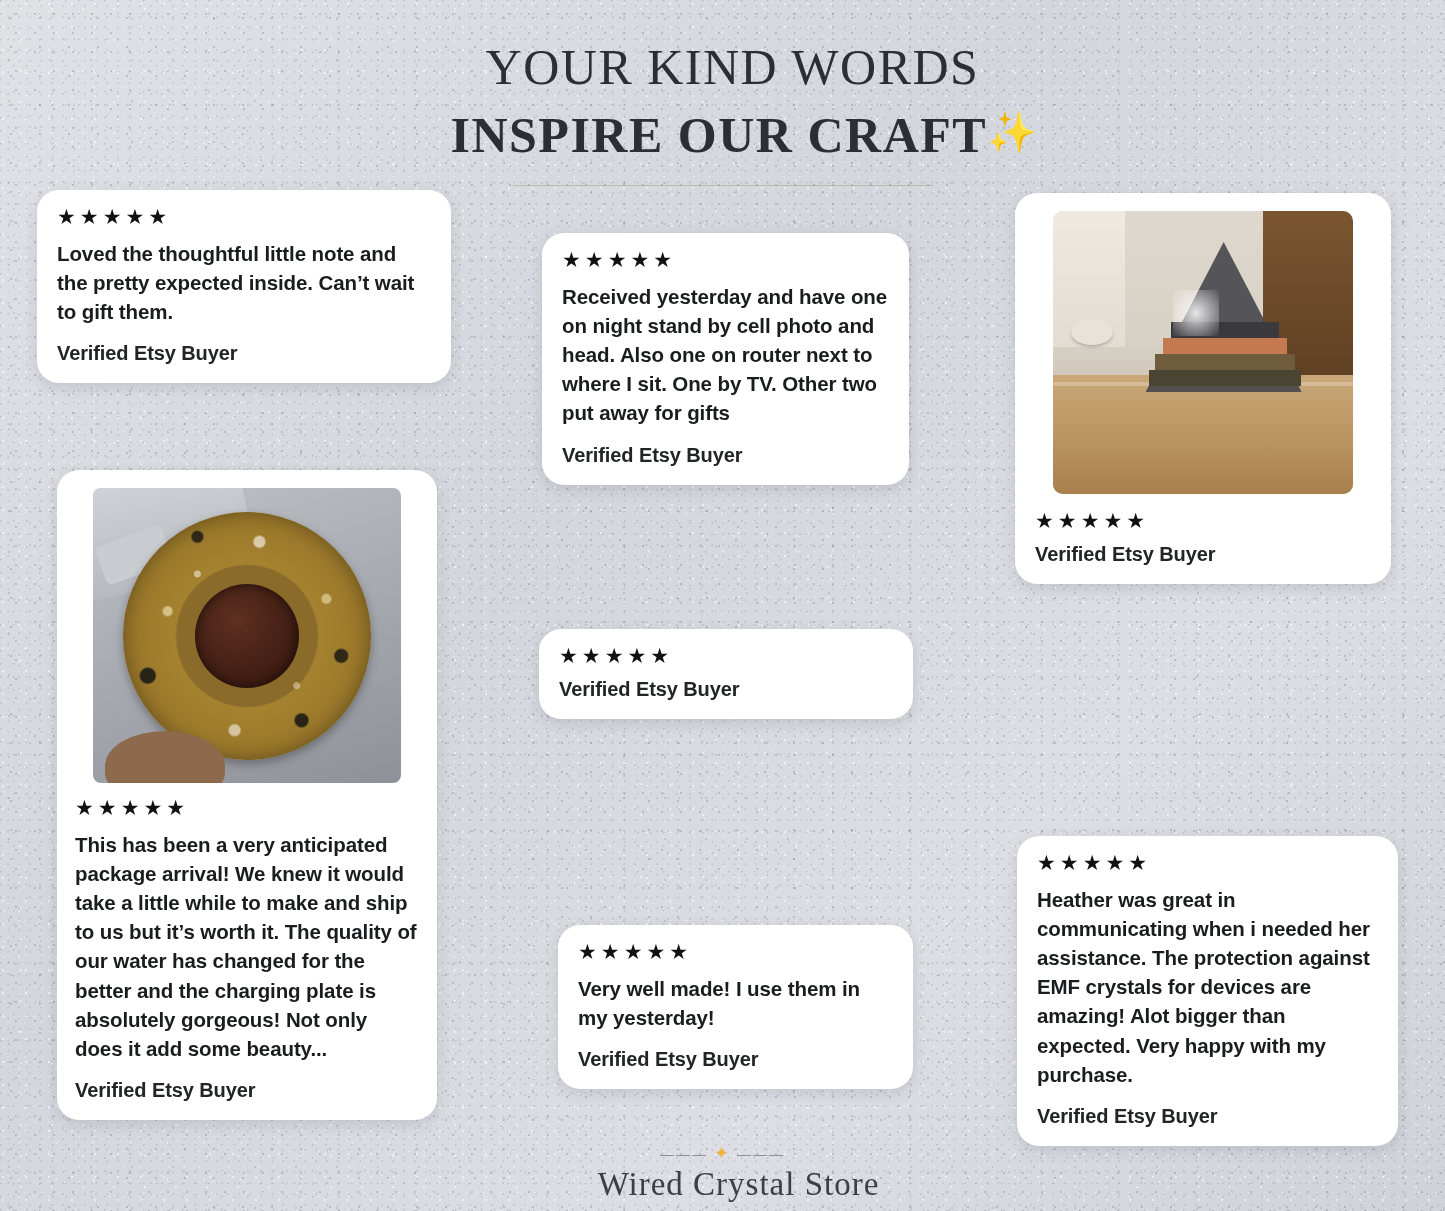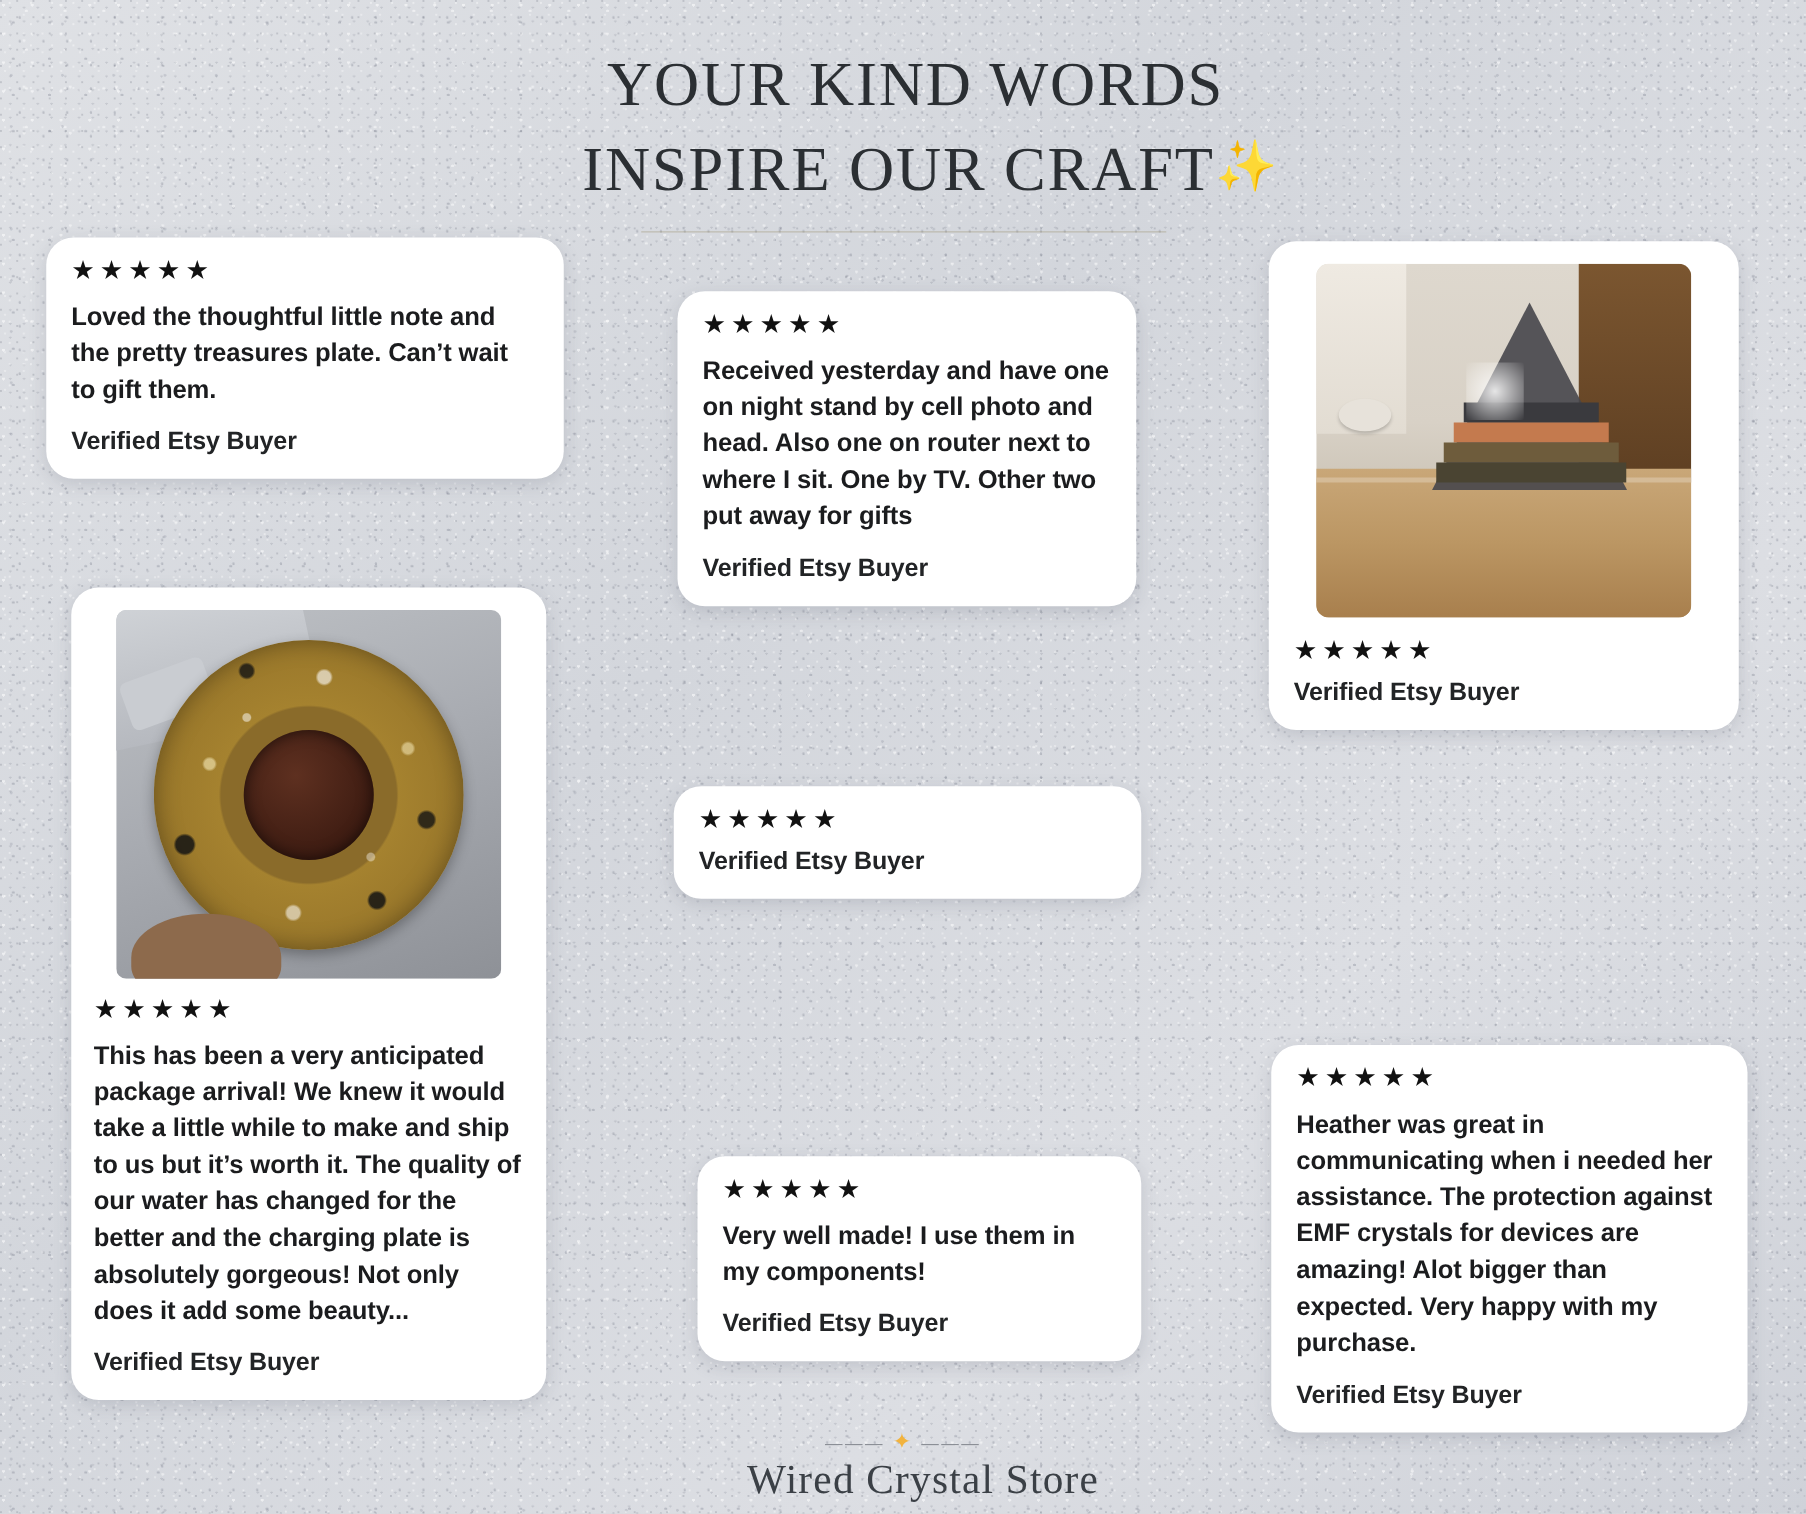--- a/index.html
+++ b/index.html
@@ -60,21 +60,21 @@
   }
   .heading .line1 {
     font-size: 50px;
     line-height: 1.35;
     font-weight: 400;
     margin-left: 20px;
   }
   .heading .line2 {
     font-size: 50px;
     line-height: 1.35;
-    font-weight: 400;
+    font-weight: 700;
     position: relative;
     display: inline-block;
     margin-left: 44px;
   }
   .sparkle-title {
     color: #f2b33d;
     font-size: 40px;
     vertical-align: 6px;
   }
   .rule {
@@ -217,21 +217,21 @@
   <div class="bg"></div>
 
   <div class="heading">
     <div class="line1">YOUR KIND WORDS</div>
     <div class="line2"><span>INSPIRE OUR CRAFT</span><span class="sparkle-title">✨</span></div>
   </div>
   <div class="rule"></div>
 
   <div class="card" id="card-1">
     <div class="stars">★★★★★</div>
-    <p class="review-text">Loved the thoughtful little note and the pretty treasures plate. Can’t wait to gift them.</p>
+    <p class="review-text">Loved the thoughtful little note and the pretty expected inside. Can’t wait to gift them.</p>
     <div class="verified">Verified Etsy Buyer</div>
   </div>
 
   <div class="card" id="card-2">
     <div class="stars">★★★★★</div>
     <p class="review-text">Received yesterday and have one on night stand by cell photo and head.  Also one on router next to where I sit. One by TV. Other two put away for gifts</p>
     <div class="verified">Verified Etsy Buyer</div>
   </div>
 
   <div class="card" id="card-3">
@@ -269,21 +269,21 @@
     <div class="verified">Verified Etsy Buyer</div>
   </div>
 
   <div class="card" id="card-5">
     <div class="stars">★★★★★</div>
     <div class="verified">Verified Etsy Buyer</div>
   </div>
 
   <div class="card" id="card-6">
     <div class="stars">★★★★★</div>
-    <p class="review-text">Very well made! I use them in my components!</p>
+    <p class="review-text">Very well made! I use them in my yesterday!</p>
     <div class="verified">Verified Etsy Buyer</div>
   </div>
 
   <div class="card" id="card-7">
     <div class="stars">★★★★★</div>
     <p class="review-text">Heather was great in communicating when i needed her assistance. The protection against EMF crystals for devices are amazing! Alot bigger than expected. Very happy with my purchase.</p>
     <div class="verified">Verified Etsy Buyer</div>
   </div>
 
   <div class="footer">

